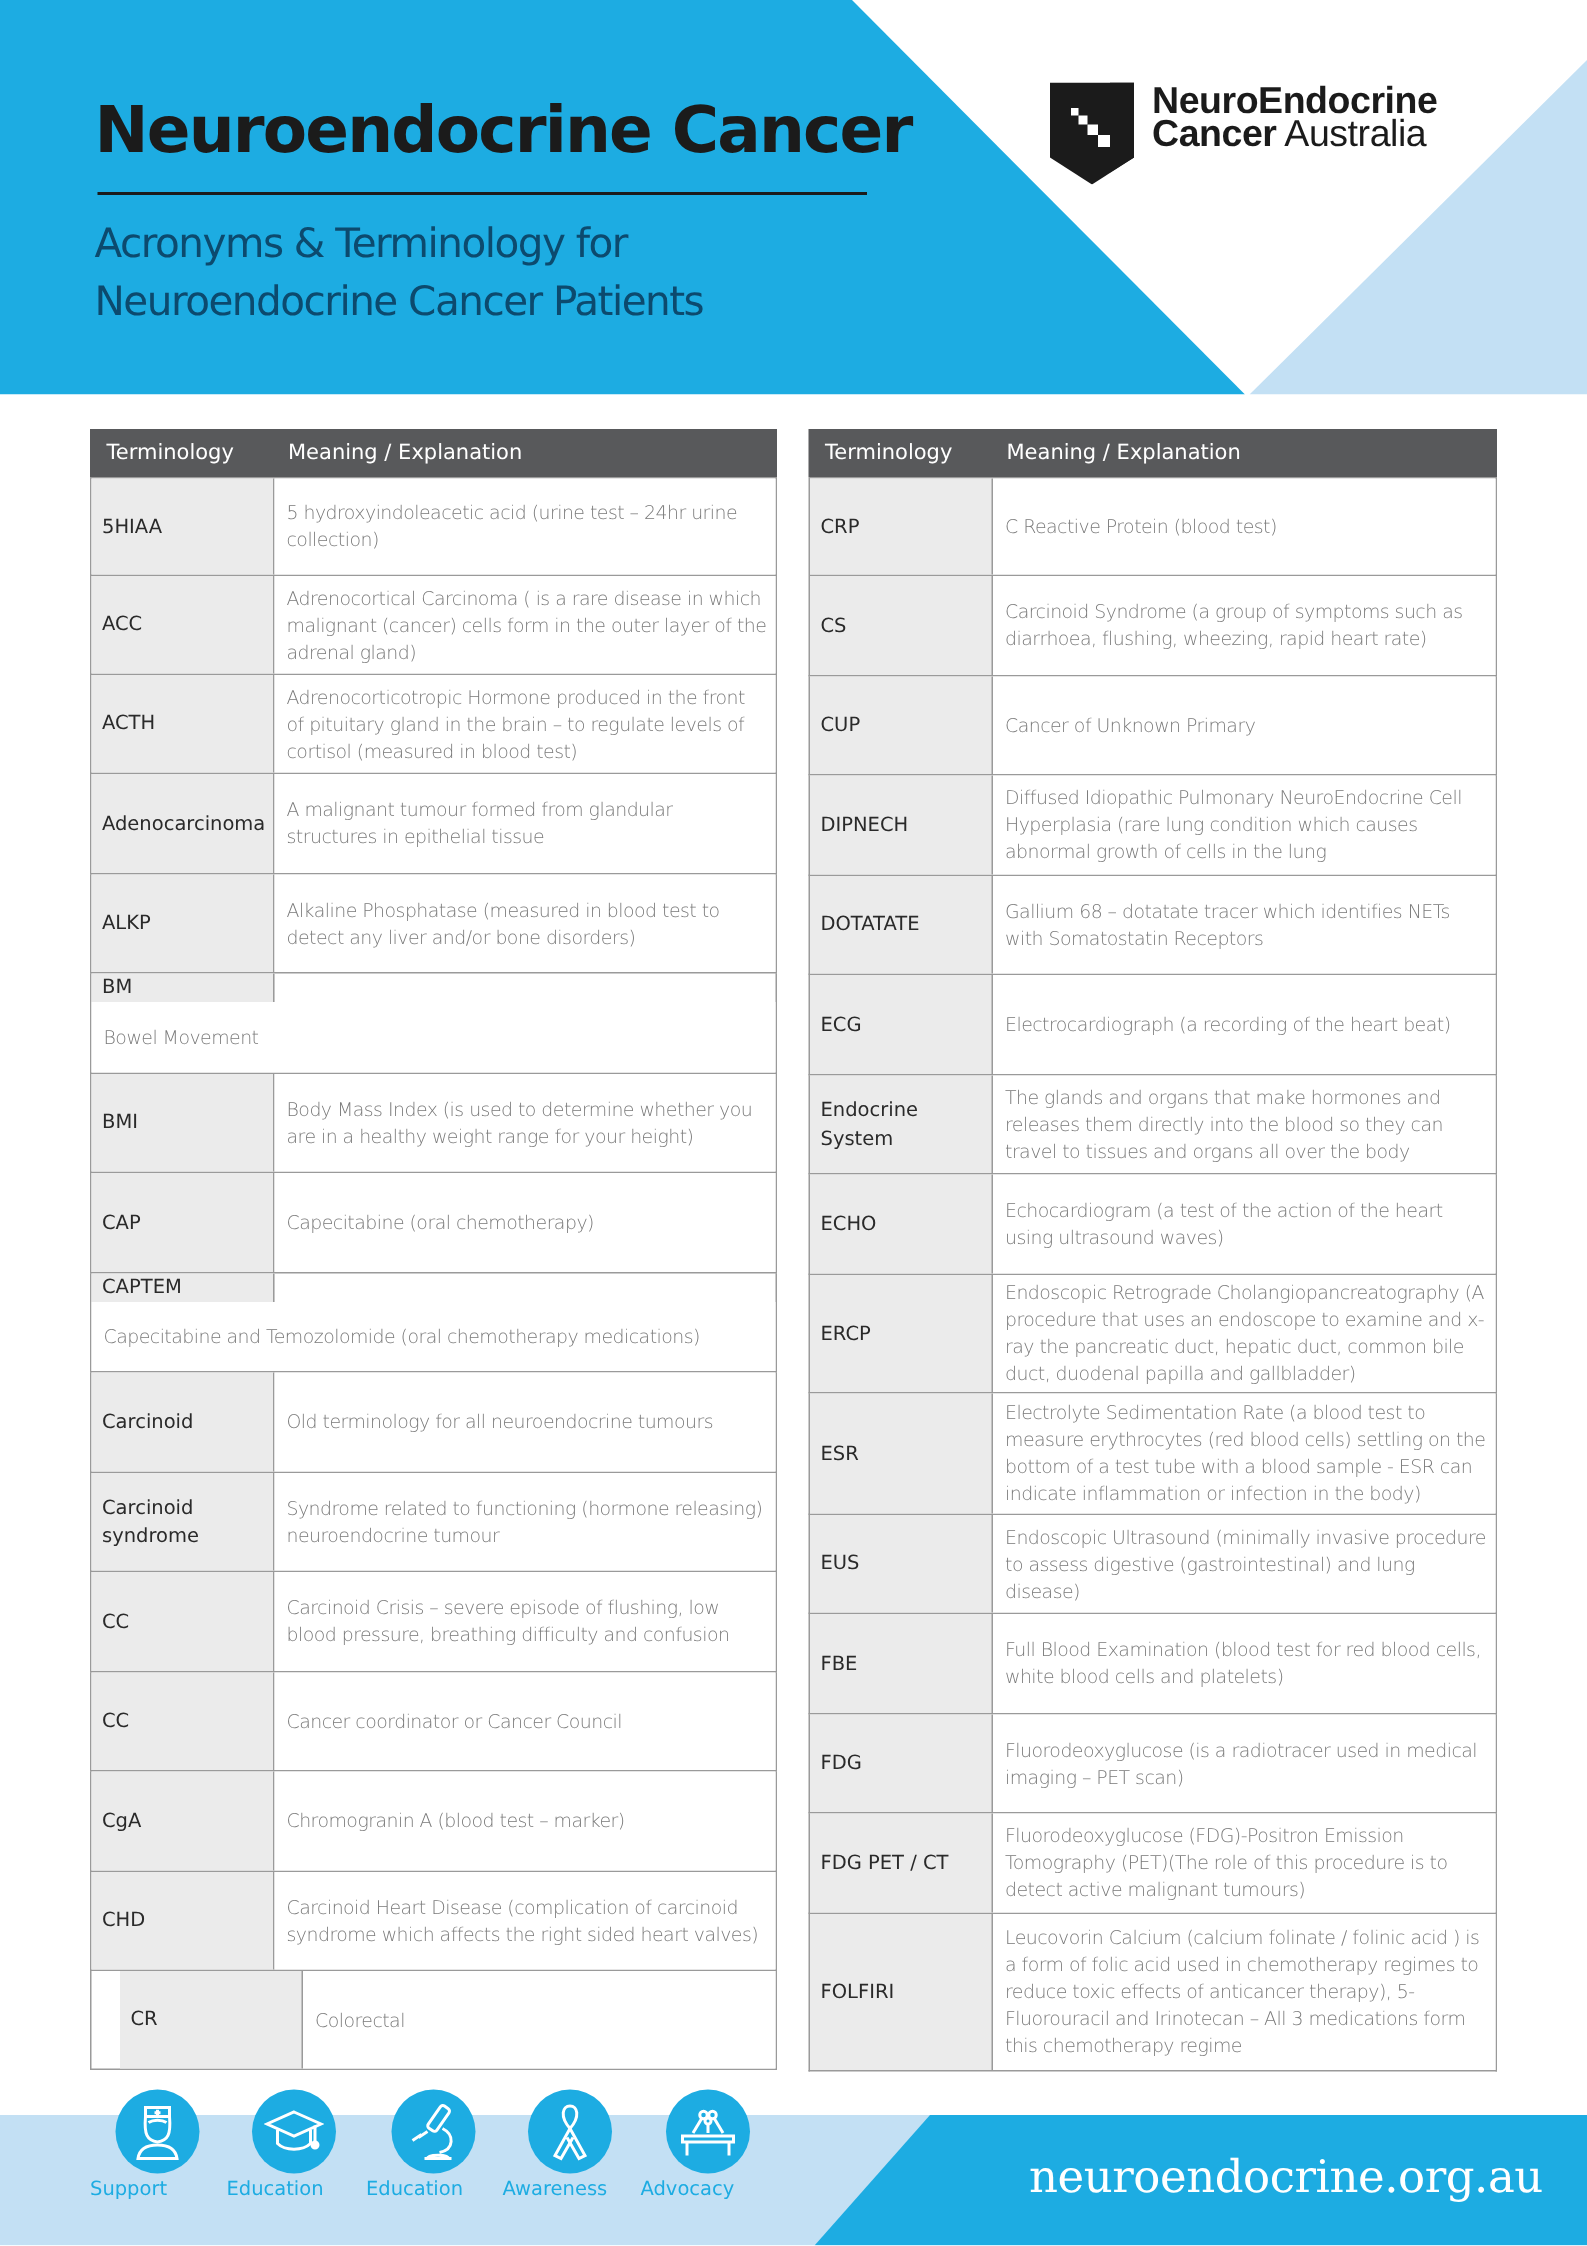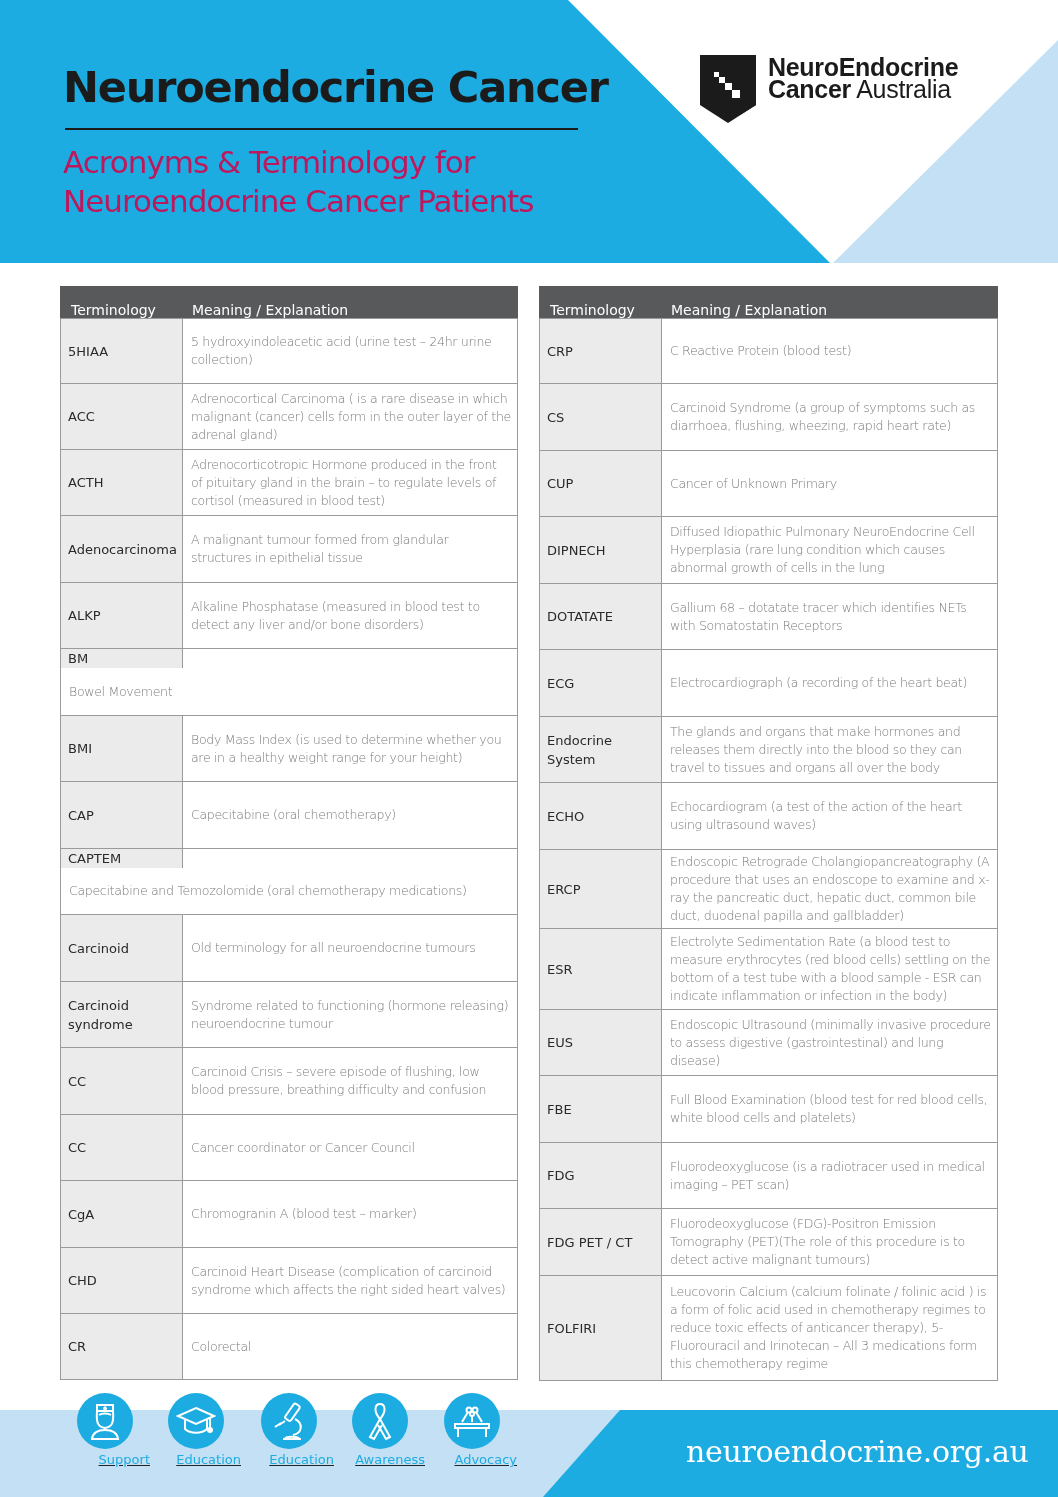--- a/index.html
+++ b/index.html
@@ -10,40 +10,40 @@
   .header { position: absolute; left: 0; top: 0; width: 1058px; height: 263px; overflow: hidden; background: #ffffff; }
   .header svg.bg { position: absolute; left: 0; top: 0; }
   .title {
     position: absolute; left: 63px; top: 62px;
     font-family: "DejaVu Sans", sans-serif; font-weight: bold;
     font-size: 43px; letter-spacing: -1.2px; color: #1b1b1b;
   }
   .title-rule { position: absolute; left: 65px; top: 128px; width: 513px; height: 2px; background: #1b1b1b; }
   .subtitle {
     position: absolute; left: 63px; top: 143px; width: 560px;
-    font-family: "DejaVu Sans", sans-serif; font-size: 31px; line-height: 39px;
-    letter-spacing: -1px; color: #be185d;
+    font-family: "DejaVu Sans", sans-serif; font-size: 27px; line-height: 39px;
+    letter-spacing: -1px; color: #0c4a6e;
   }
   .logo { position: absolute; left: 700px; top: 55px; width: 280px; height: 70px; }
   .logo-mark { position: absolute; left: 0; top: 0; }
   .logo-line1, .logo-line2 {
     position: absolute; left: 68px; font-family: "Liberation Sans", sans-serif;
     font-size: 25px; line-height: 25px; color: #1b1b1b; letter-spacing: -0.3px; white-space: nowrap;
   }
   .logo-line1 { top: 0px; font-weight: bold; }
   .logo-line2 { top: 22px; }
   .logo-line2 b { font-weight: bold; }
 
   
   .table { position: absolute; top: 286px; border-collapse: collapse; }
   .table.left { left: 60px; width: 458px; }
   .table.right { left: 539px; width: 459px; }
   .thead {
     display: flex; height: 32px; background: #58595b; color: #ffffff;
-    font-family: "DejaVu Sans", sans-serif; font-size: 14px; align-items: flex-end;
+    font-family: "DejaVu Sans", sans-serif; font-size: 14px; align-items: center;
   }
   .thead .th1 { width: 122px; padding-left: 11px; }
   .thead .th2 { flex: 1; padding-left: 10px; }
   .row { display: flex; border: 1px solid #9a9a9a; border-top: none; }
   .row:first-of-type { border-top: 1px solid #9a9a9a; }
   .cell-term {
     width: 122px; background: #ebebeb; border-right: 1px solid #9a9a9a;
     display: flex; align-items: center; padding-left: 7px; padding-right: 4px;
     font-family: "DejaVu Sans", sans-serif; font-size: 13px; color: #2a2a2a; line-height: 19px;
   }
@@ -51,21 +51,21 @@
     flex: 1; background: #ffffff; display: flex; align-items: center;
     padding-left: 8px; padding-right: 6px;
     font-family: "DejaVu Sans", sans-serif; font-size: 12.6px; color: #7a7a7a;
     line-height: 18px; letter-spacing: -0.35px; font-weight: 300;
   }
 
   
   .footer { position: absolute; left: 0; top: 1410px; width: 1058px; height: 87px; }
   .footer svg.bg { position: absolute; left: 0; top: 0; }
   .pillars { position: absolute; left: 0; top: 1393px; width: 540px; height: 90px; }
-  .pillar { position: absolute; top: 0; width: 90px; text-align: right; text-decoration: underline; }
+  .pillar { position: absolute; top: 0; width: 90px; text-align: left; }
   .pillar .circle {
     width: 56px; height: 56px; border-radius: 50%; background: #1dace2;
     margin: 0 auto; display: flex; align-items: center; justify-content: center;
   }
   .pillar .label {
     margin-top: 3px; font-family: "DejaVu Sans", sans-serif; font-size: 13px; color: #1dace2;
   }
   .url {
     position: absolute; left: 686px; top: 1434px;
     font-family: "DejaVu Serif", "Liberation Serif", serif; font-size: 30px; color: #ffffff; letter-spacing: -0.3px;
@@ -158,21 +158,21 @@
         <div class="cell-meaning">Cancer coordinator or Cancer Council</div>
       </div>
       <div class="row" style="height: 67px;">
         <div class="cell-term">CgA</div>
         <div class="cell-meaning">Chromogranin A (blood test – marker)</div>
       </div>
       <div class="row" style="height: 66px;">
         <div class="cell-term">CHD</div>
         <div class="cell-meaning">Carcinoid Heart Disease (complication of carcinoid syndrome which affects the right sided heart valves)</div>
       </div>
-      <div class="row" style="height: 66px;">
+      <div class="row" style="height: 66px; padding-left: 19px;">
         <div class="cell-term">CR</div>
         <div class="cell-meaning">Colorectal</div>
       </div>
     </div>
 </div>
 
 <div class="table right">
   <div class="thead">
     <div class="th1">Terminology</div>
     <div class="th2">Meaning / Explanation</div>

